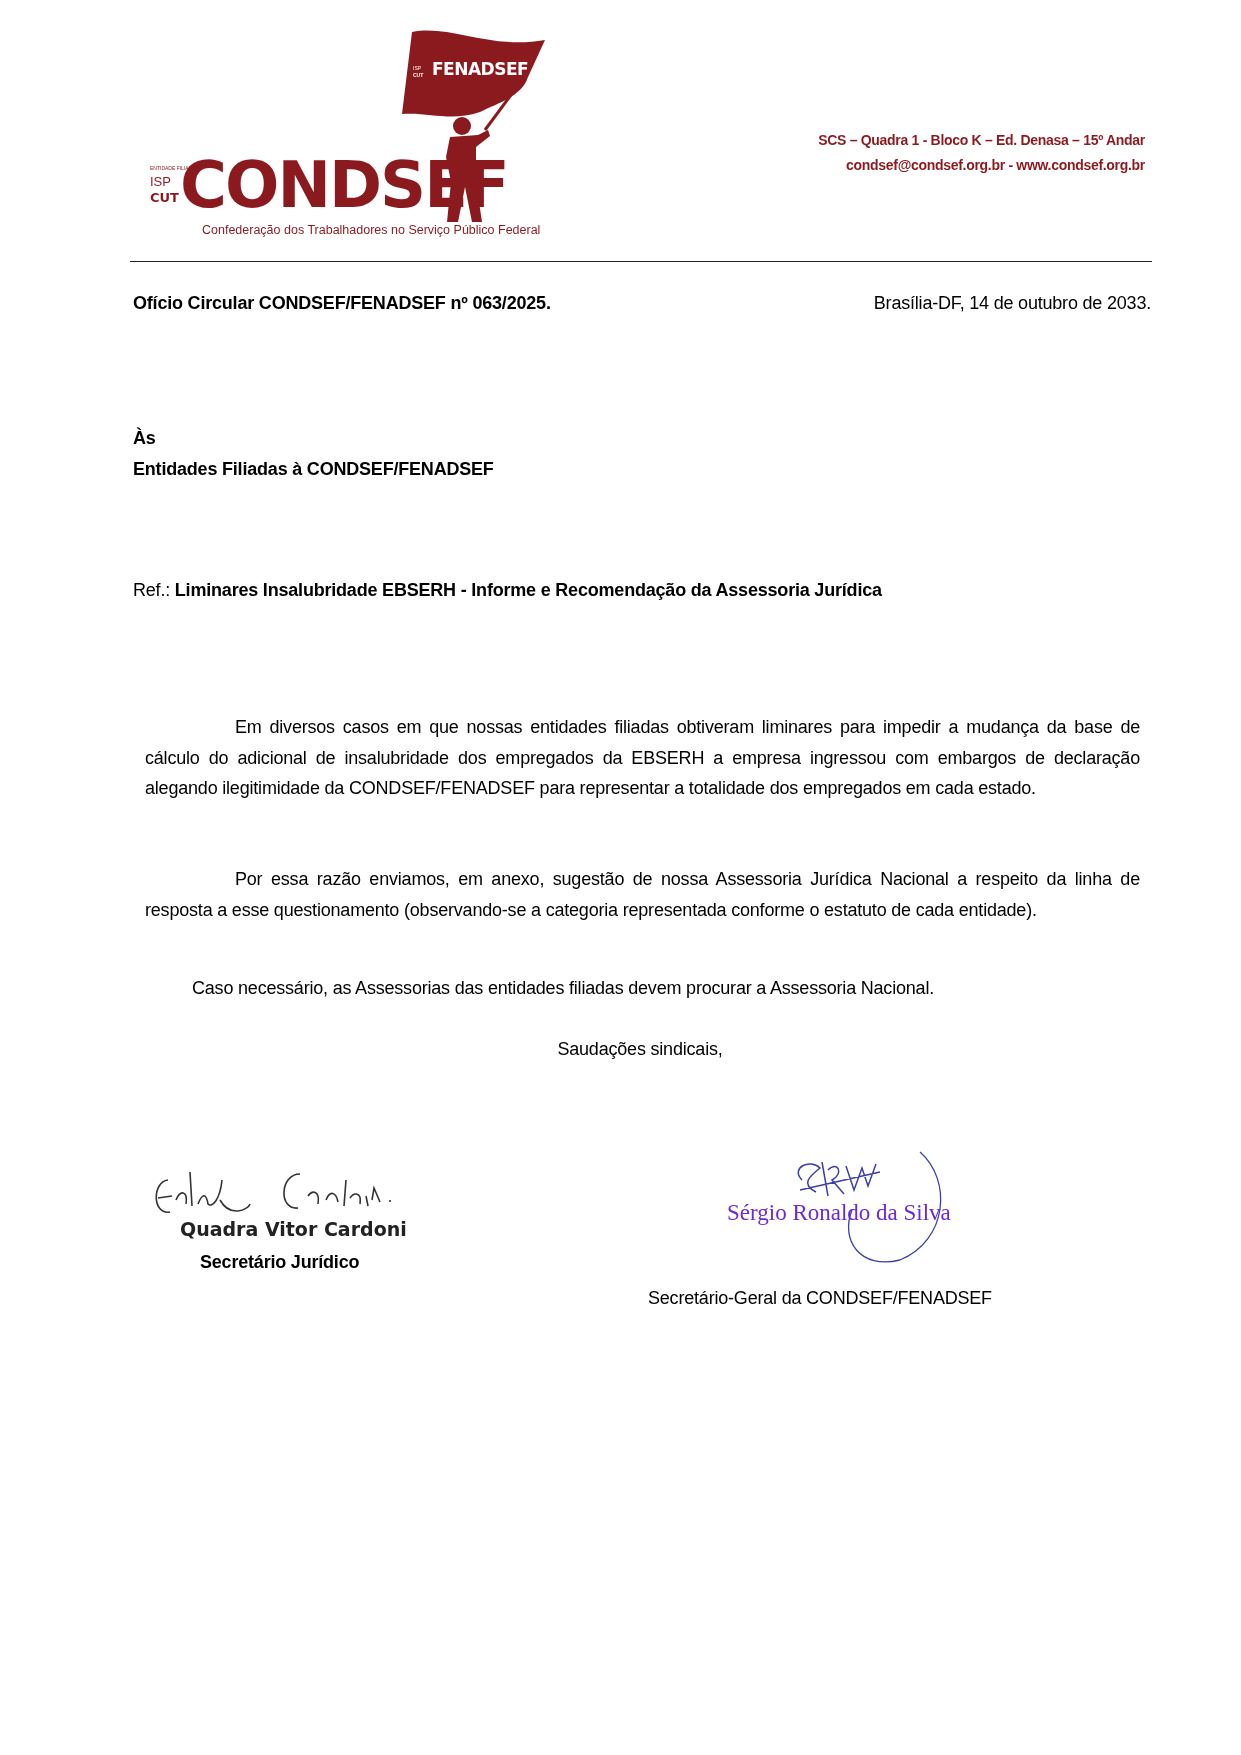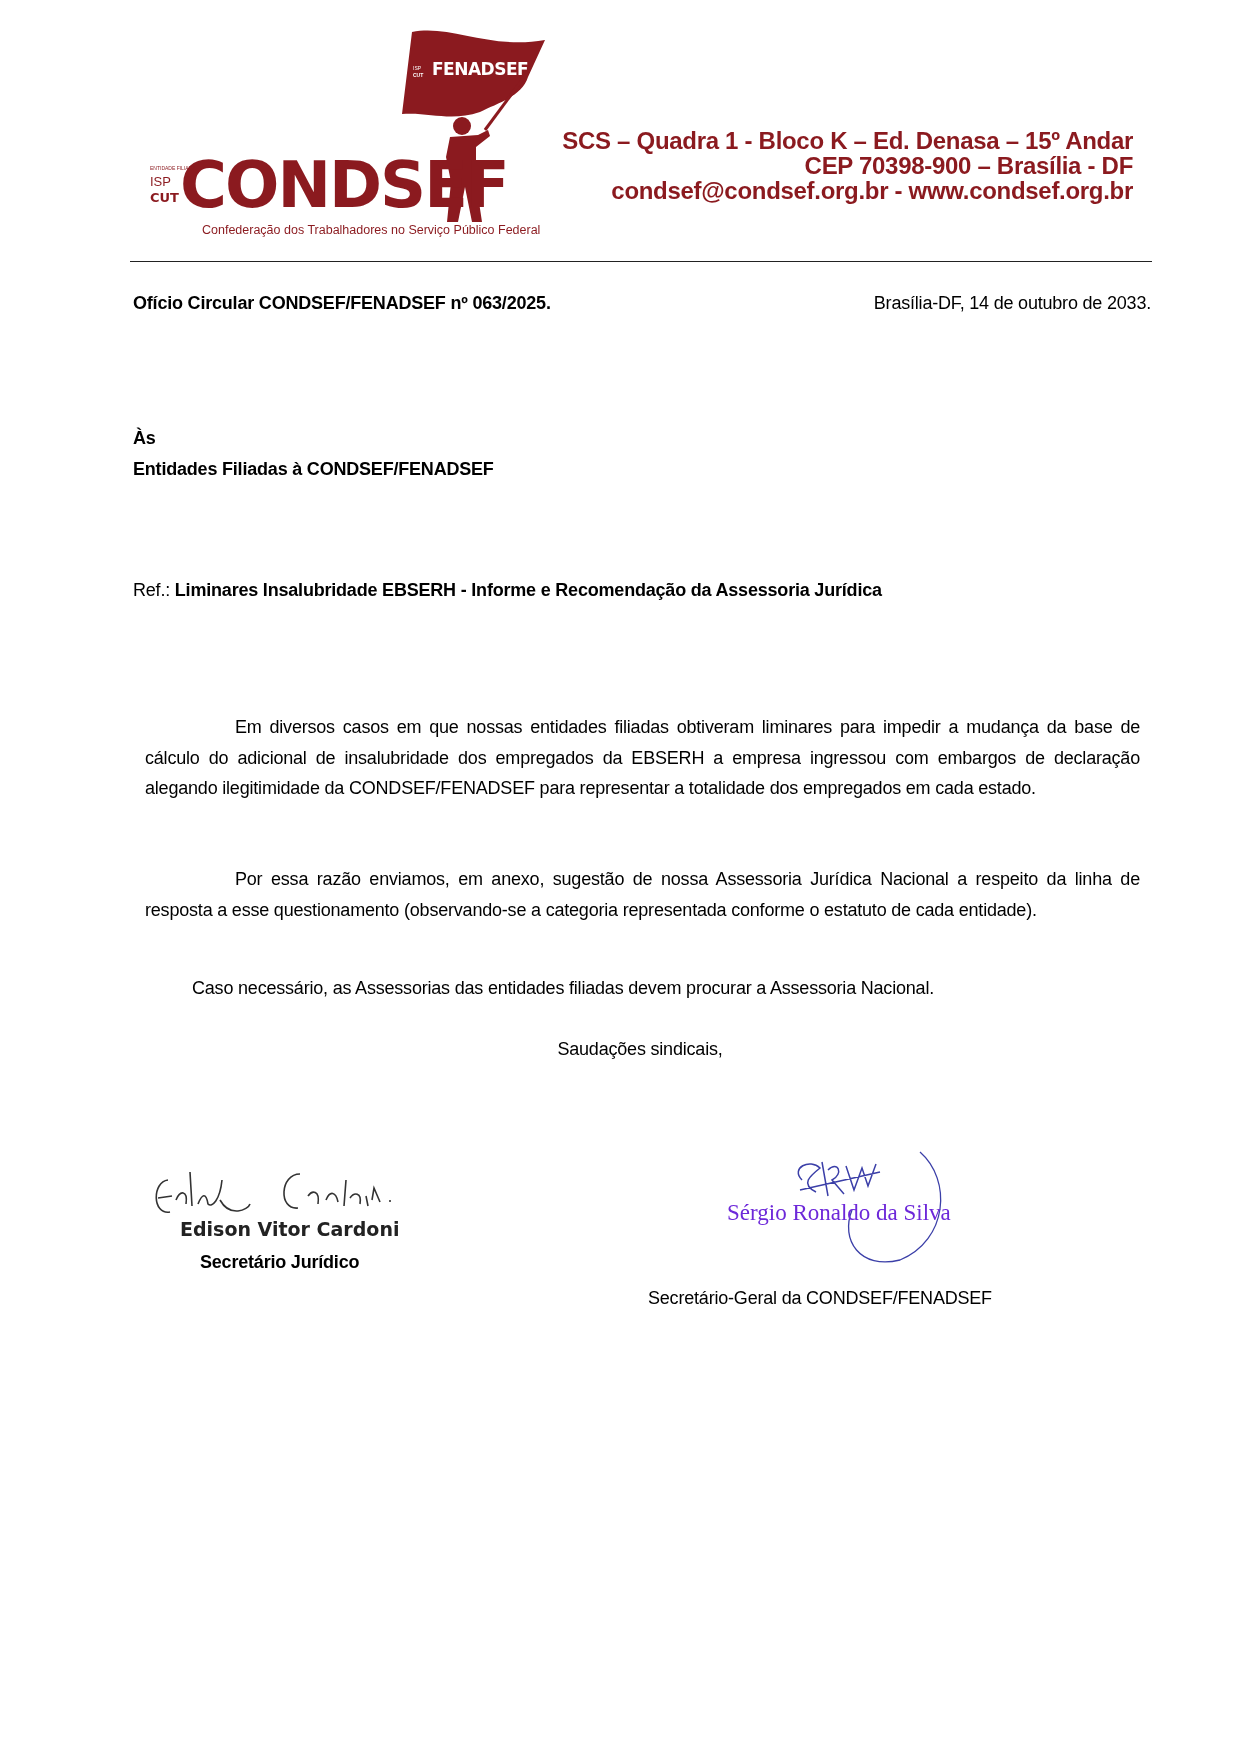--- a/index.html
+++ b/index.html
@@ -1,22 +1,22 @@
 <!DOCTYPE html>
 <html><head>
 <meta charset="utf-8">
 <style>
   html, body { margin:0; padding:0; background:#ffffff; }
   body { width:1241px; height:1755px; position:relative; overflow:hidden;
          font-family:"Liberation Sans", sans-serif; color:#000; }
   .abs { position:absolute; }
   .body-font { font-family:"Liberation Sans Narrow","Liberation Sans", sans-serif; }
   .logo { left:150px; top:22px; width:450px; height:232px; }
-  .address { right:108px; top:128px; text-align:right; color:#8b1a1f; font-weight:bold;
-             font-size:24px; line-height:25px; letter-spacing:-0.3px; }
+  .address { right:96px; top:128px; text-align:right; color:#8b1a1f; font-weight:bold;
+             font-size:14px; line-height:25px; letter-spacing:-0.3px; }
   .rule { left:130px; top:261px; width:1022px; height:0; border-top:1.5px solid #222; }
   .txt { font-size:18px; letter-spacing:-0.2px; }
   .line-oficio { left:133px; top:293px; font-weight:bold; }
   .line-date { right:90px; top:293px; }
   .line-as { left:133px; top:428px; font-weight:bold; }
   .line-ent { left:133px; top:459px; font-weight:bold; }
   .line-ref { left:133px; top:580px; }
   .line-ref b { font-weight:bold; }
   .para { left:133px; width:1019px; text-align:justify; line-height:30.5px; }
   .para p { margin:12px; text-indent:90px; }
@@ -53,21 +53,20 @@
     <text x="0" y="148" font-family="Liberation Sans, sans-serif" font-size="5" fill="#8b1a1f">ENTIDADE FILIADA</text>
     <text x="0" y="164" font-family="Liberation Sans, sans-serif" font-size="13" fill="#8b1a1f">ISP</text>
     <text x="0" y="180" font-family="DejaVu Sans, sans-serif" font-weight="bold" font-size="13" fill="#8b1a1f">CUT</text>
 
     <text x="52" y="212" font-family="Liberation Sans, sans-serif" font-size="12.5" fill="#8b1a1f">Confederação dos Trabalhadores no Serviço Público Federal</text>
   </svg>
 </div>
 
 <div class="abs address">
   <div>SCS – Quadra 1 - Bloco K – Ed. Denasa – 15º Andar</div>
-  <div>CEP 70398-900 – Brasília - DF</div>
   <div>condsef@condsef.org.br - www.condsef.org.br</div>
 </div>
 
 <div class="abs rule"></div>
 
 <div class="abs txt body-font line-oficio">Ofício Circular CONDSEF/FENADSEF nº 063/2025.</div>
 <div class="abs txt body-font line-date">Brasília-DF, 14 de outubro de 2033.</div>
 
 <div class="abs txt body-font line-as">Às</div>
 <div class="abs txt body-font line-ent">Entidades Filiadas à CONDSEF/FENADSEF</div>
@@ -86,21 +85,21 @@
 <div class="abs txt body-font line-caso">Caso necessário, as Assessorias das entidades filiadas devem procurar a Assessoria Nacional.</div>
 
 <div class="abs txt body-font line-saud">Saudações sindicais,</div>
 
 <div class="abs sig1">
   <svg width="300" height="70" viewBox="0 0 300 70">
     <path d="M18,20 C2,22 2,55 20,52 M8,38 L22,36 M26,40 C30,30 38,30 36,44 M40,12 L42,46 M48,44 C52,34 56,32 58,44 C62,48 70,40 72,20 M70,40 C80,58 98,50 100,44" fill="none" stroke="#333" stroke-width="1.6"></path>
     <path d="M150,14 C130,14 128,50 148,48 M158,36 C162,30 170,30 168,44 M176,40 C180,30 186,32 188,42 M196,20 L194,46 M200,38 C204,32 212,32 210,44 M216,36 L218,46 M222,40 L224,28 L230,42 M240,40 L240,42" fill="none" stroke="#333" stroke-width="1.6"></path>
   </svg>
 </div>
-<div class="abs name1">Edison Vitor Cardoni</div>
+<div class="abs name1">Quadra Vitor Cardoni</div>
 <div class="abs txt body-font role1">Secretário Jurídico</div>
 
 <div class="abs sig2">
   <svg width="170" height="120" viewBox="0 0 170 120">
     <path d="M22,30 C10,18 30,8 40,18 C30,26 20,34 36,42 M42,12 L48,46 M48,20 C58,10 64,24 52,30 L64,44 M66,16 L74,40 L82,18 L88,36 L96,14 M20,40 L100,22" fill="none" stroke="#3b3fa8" stroke-width="1.5"></path>
     <path d="M140,2 C172,30 168,90 120,110 C80,120 60,90 72,60" fill="none" stroke="#3b3fa8" stroke-width="1.3"></path>
   </svg>
 </div>
 <div class="abs name2">Sérgio Ronaldo da Silva</div>
 <div class="abs txt body-font role2">Secretário-Geral da CONDSEF/FENADSEF</div>

